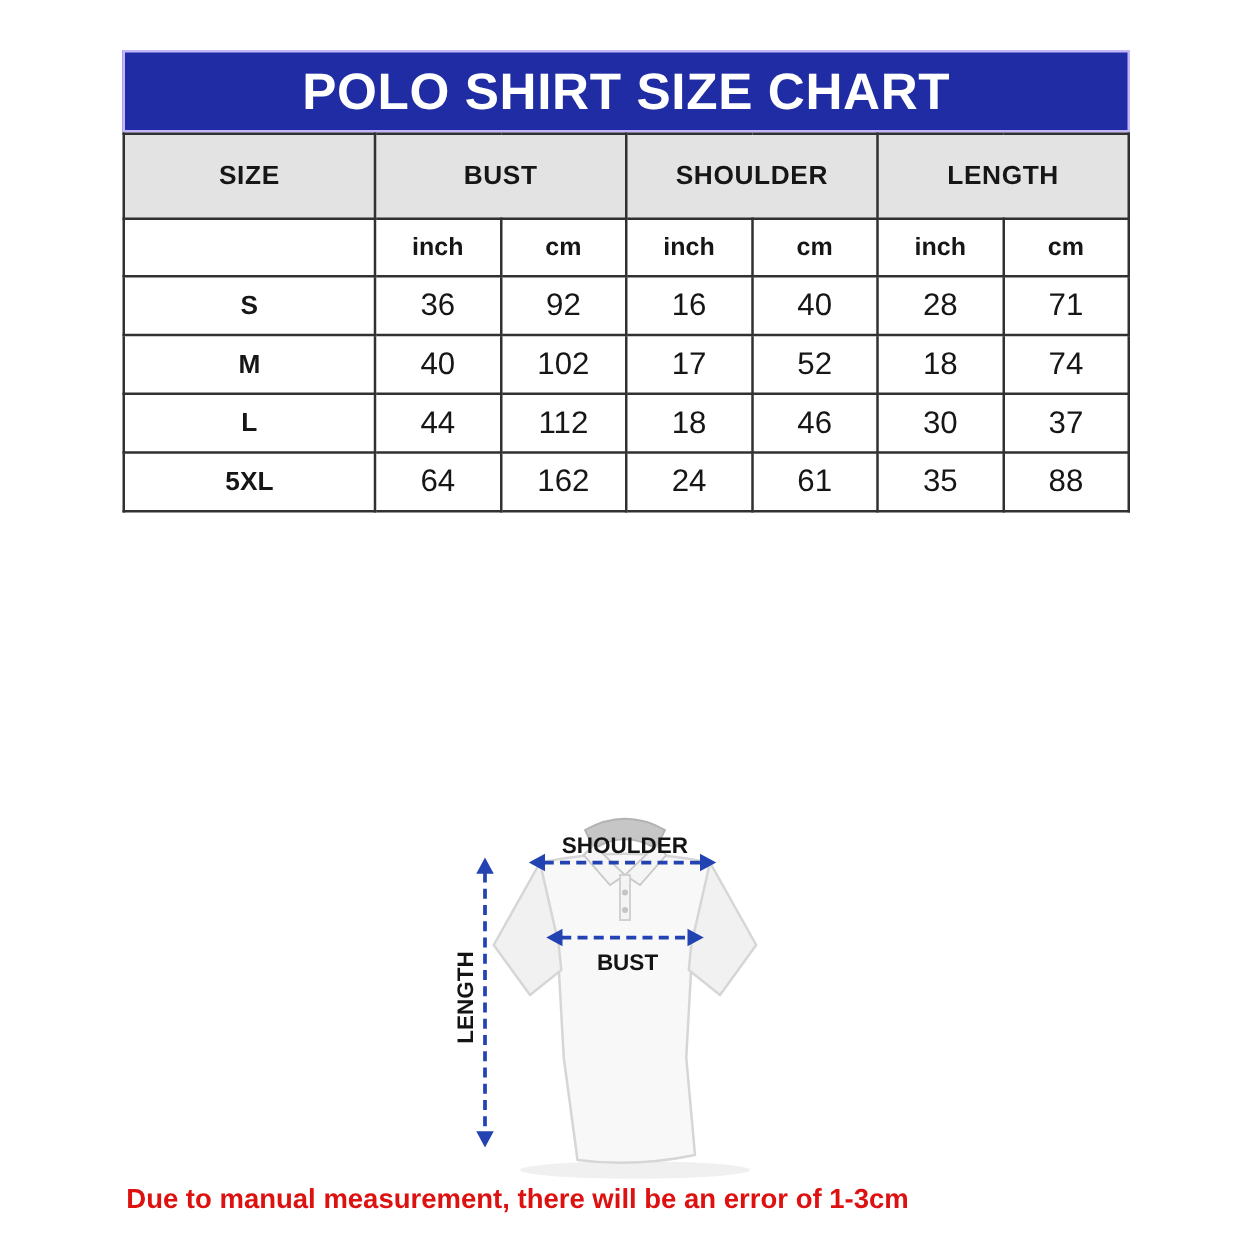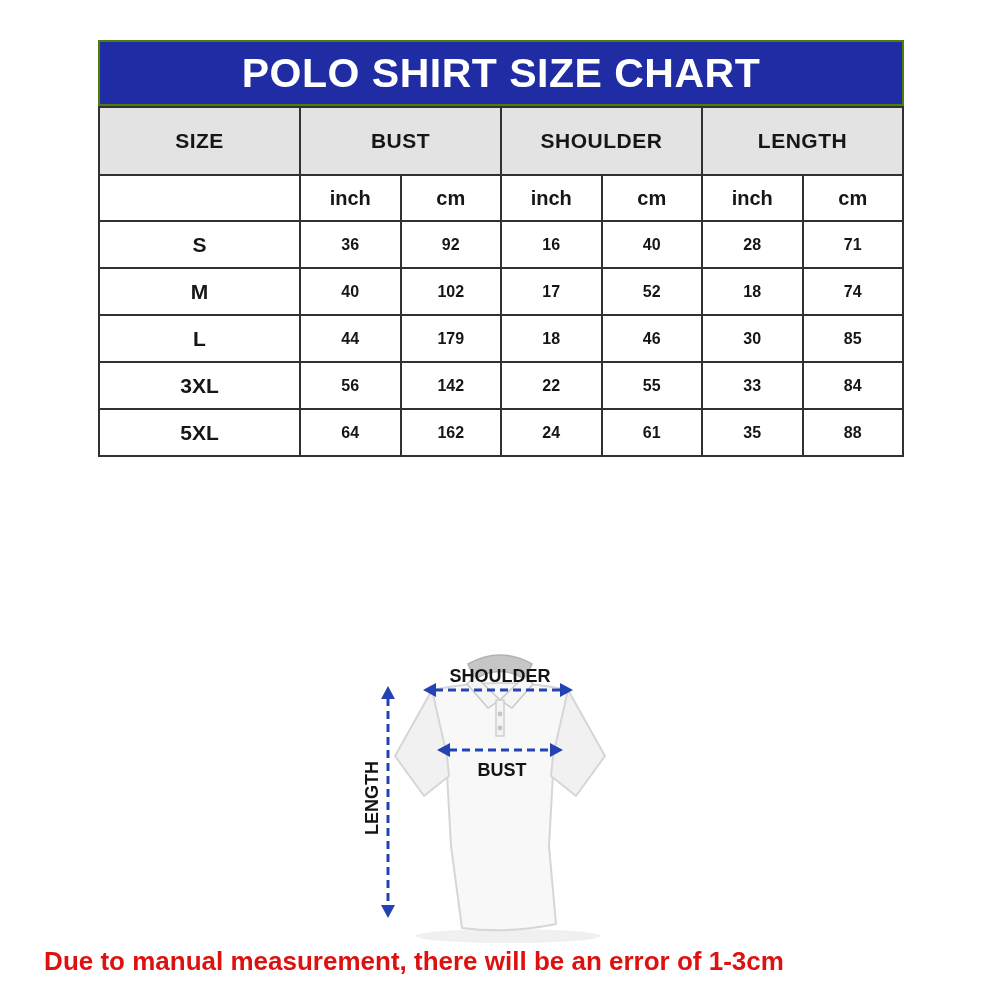--- a/index.html
+++ b/index.html
@@ -10,21 +10,21 @@
     position: relative;
   }
   .page { position: relative; width: 1000px; height: 1000px; background: #ffffff; overflow: hidden; }
 
   .chart-wrap { position: absolute; left: 98px; top: 40px; width: 806px; }
 
   .title-bar {
     box-sizing: border-box;
     height: 66px;
     background: #1f2ca3;
-    border: 2px solid #4d7c0f;
+    border: 2px solid #c4b5fd;
     display: flex; align-items: center; justify-content: center;
   }
   .title-bar .title {
     color: #ffffff;
     font-size: 41px;
     font-weight: bold;
     letter-spacing: 0.5px;
     white-space: nowrap;
   }
 
@@ -46,34 +46,34 @@
     background: #e3e3e3;
     font-size: 21px;
     font-weight: bold;
     letter-spacing: 0.5px;
   }
   tr.units-row { height: 46px; margin-top: 10px; }
   tr.units-row th { font-size: 20px; font-weight: bold; background: #ffffff; }
   tr.units-row td.blank { background: #ffffff; }
   tbody tr.data-row { height: 47px; }
   tbody tr.data-row th { font-size: 21px; font-weight: bold; }
-  tbody tr.data-row td { font-size: 16px; font-weight: bold; }
+  tbody tr.data-row td { font-size: 25px; font-weight: normal; }
 
   .diagram {
     position: absolute;
     left: 350px; top: 636px;
     width: 300px; height: 320px;
   }
 
   .footnote {
     position: absolute;
     left: 0; top: 946px;
     width: 828px;
     text-align: center;
-    font-size: 26px;
+    font-size: 22px;
     font-weight: bold;
     color: #de1111;
   }
 </style>
 </head>
 <body>
 
 <div class="page">
 
   <div class="chart-wrap">
@@ -124,34 +124,25 @@
           <td>40</td>
           <td>102</td>
           <td>17</td>
           <td>52</td>
           <td>18</td>
           <td>74</td>
         </tr>
         <tr class="data-row">
           <th>L</th>
           <td>44</td>
-          <td>179</td>
+          <td>112</td>
           <td>18</td>
           <td>46</td>
           <td>30</td>
-          <td>85</td>
-        </tr>
-        <tr class="data-row">
-          <th>3XL</th>
-          <td>56</td>
-          <td>142</td>
-          <td>22</td>
-          <td>55</td>
-          <td>33</td>
-          <td>84</td>
+          <td>37</td>
         </tr>
         <tr class="data-row">
           <th>5XL</th>
           <td>64</td>
           <td>162</td>
           <td>24</td>
           <td>61</td>
           <td>35</td>
           <td>88</td>
         </tr>

